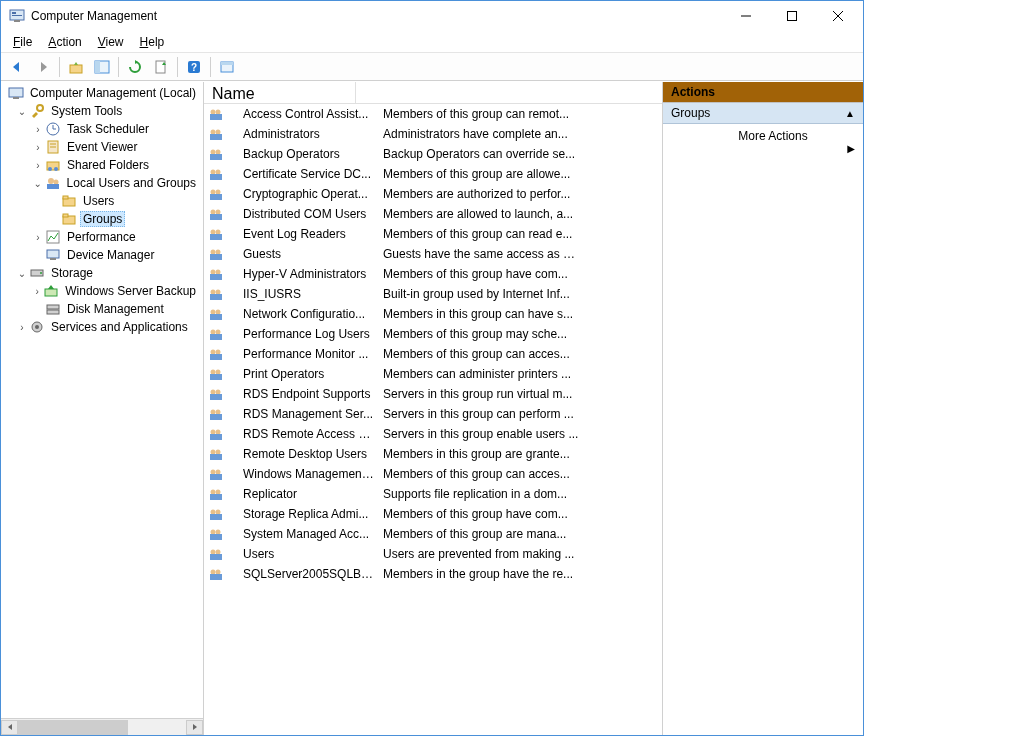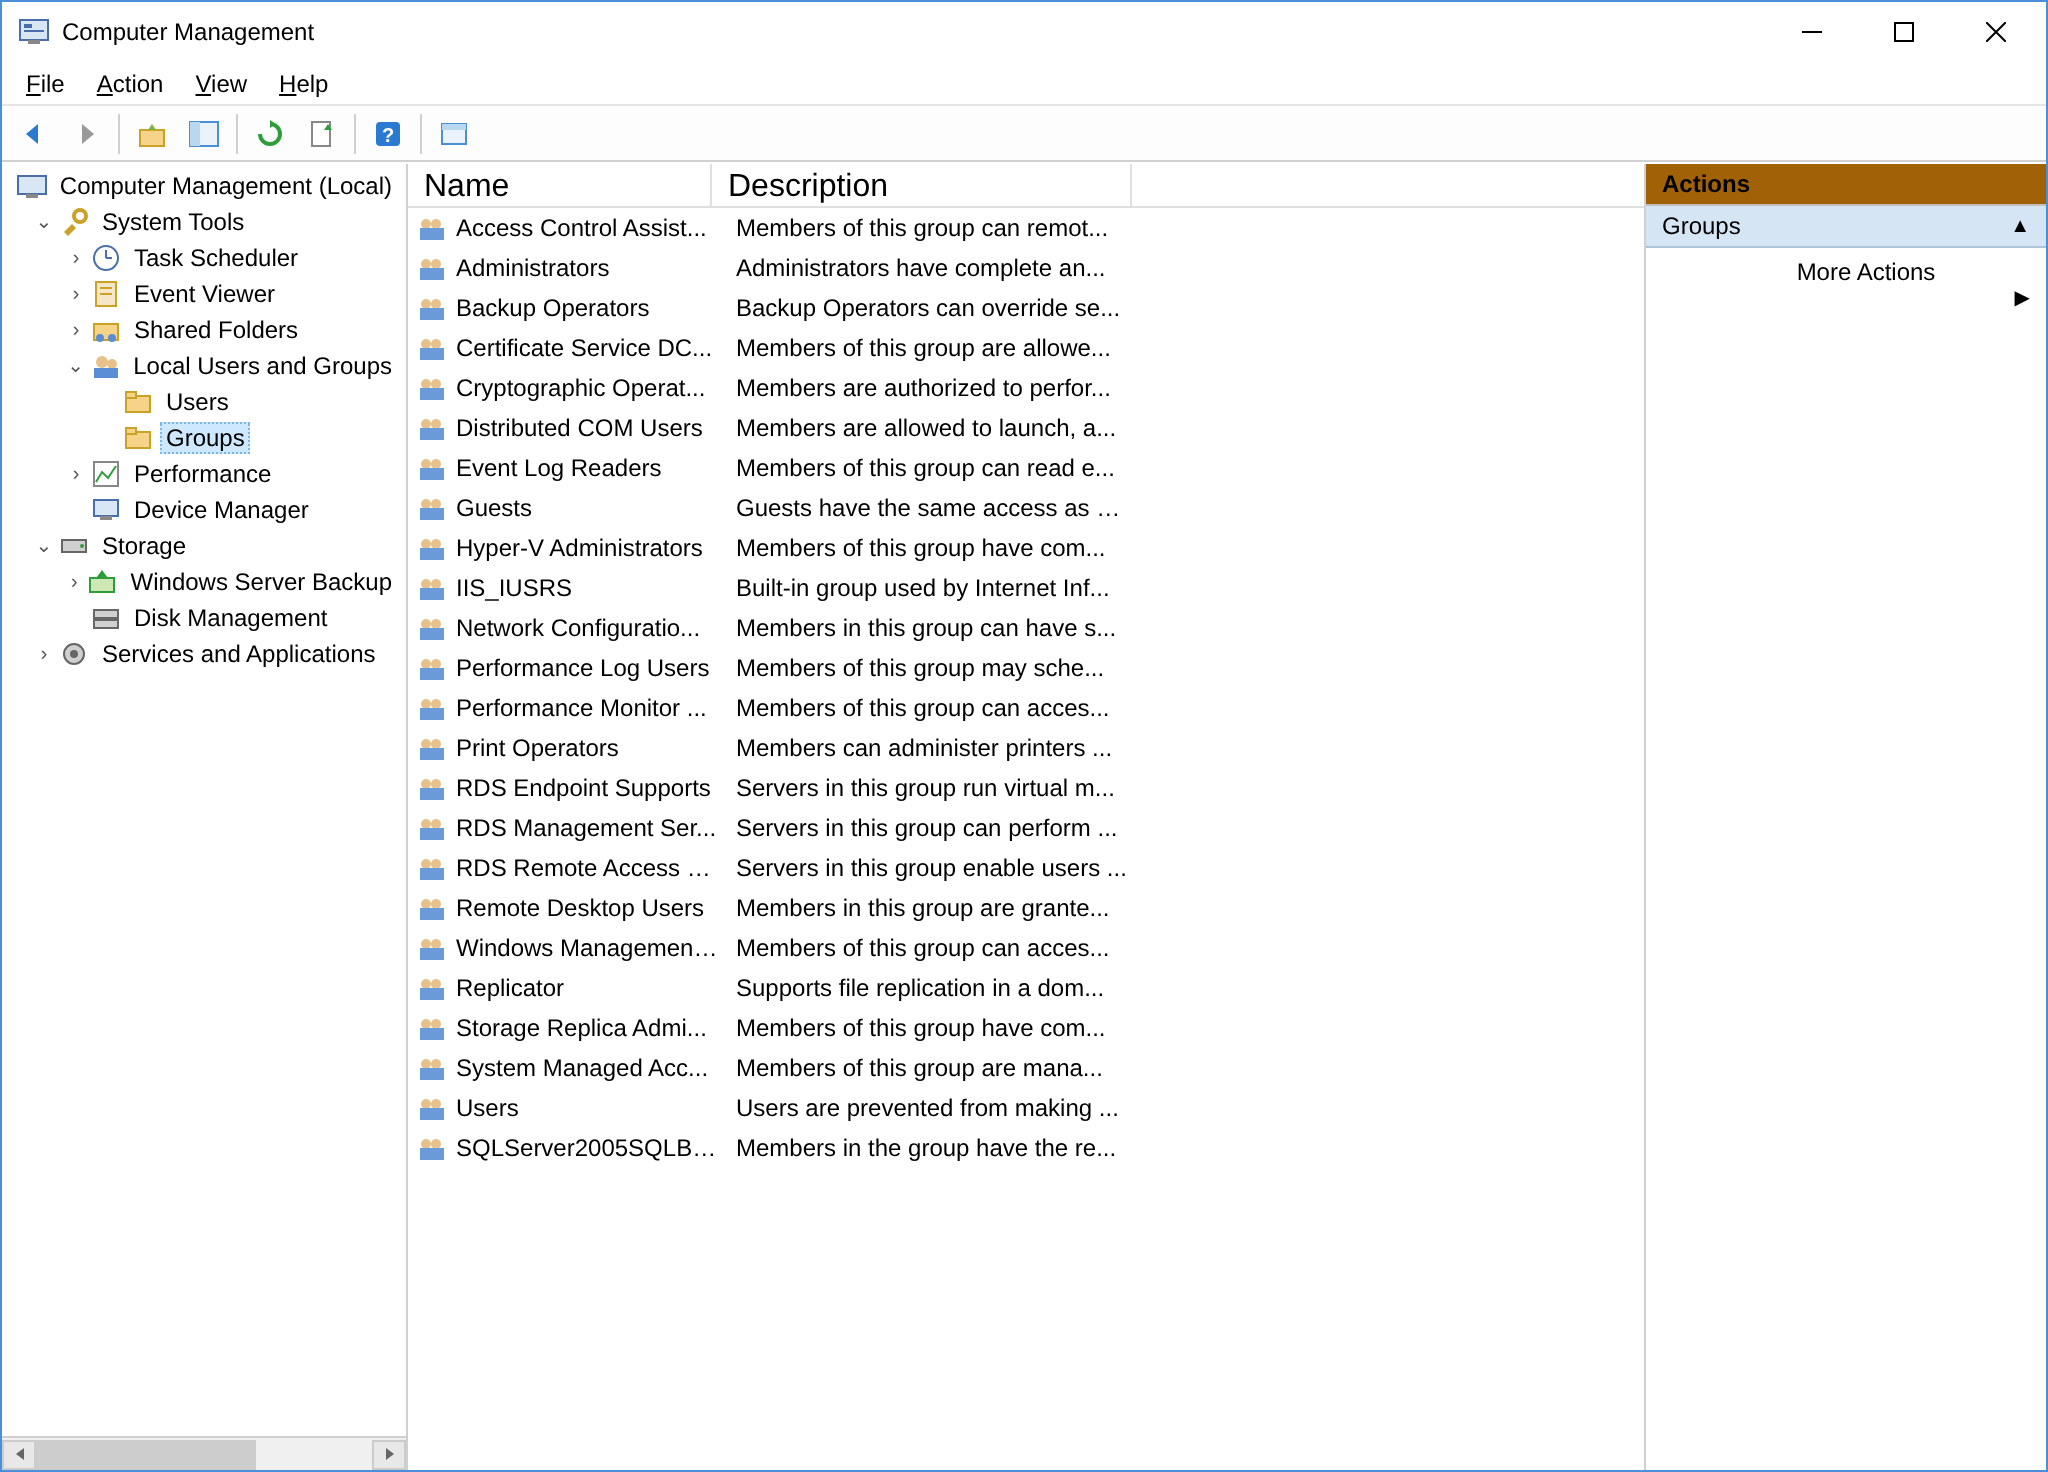--- a/index.html
+++ b/index.html
@@ -1,17 +1,17 @@
 <!DOCTYPE html>
 <html><head>
 <meta charset="utf-8">
 <style>
 * { box-sizing: border-box; margin: 0; padding: 0; }
 body { font-family: "Segoe UI", Tahoma, sans-serif; font-size: 12px; color: #000; background: #fff; overflow: hidden; }
-.window { width: 1024px; height: 736px; border: 1px solid #4a90d9; display: flex; flex-direction: column; background: #fff; }
+.window { width: 864px; height: 736px; border: 1px solid #4a90d9; display: flex; flex-direction: column; background: #fff; }
 .titlebar { height: 30px; display: flex; align-items: center; padding: 0 2px 0 8px; background: #fff; }
 .titlebar .app-icon { width: 16px; height: 16px; margin-right: 6px; }
 .titlebar .title { flex: 1; font-size: 12px; }
 .titlebar .win-controls { display: flex; }
 .titlebar .win-btn { width: 46px; height: 30px; display: flex; align-items: center; justify-content: center; cursor: default; }
 .menubar { height: 22px; display: flex; align-items: center; padding: 0 4px; border-bottom: 1px solid #e5e5e5; }
 .menubar .menu-item { padding: 2px 8px; cursor: default; }
 .menubar .menu-item span.ul { text-decoration: underline; }
 .toolbar { height: 28px; display: flex; align-items: center; padding: 2px 4px; border-bottom: 1px solid #d0d0d0; gap: 2px; background: #fdfdfd; }
 .toolbar .tbtn { width: 24px; height: 24px; display: flex; align-items: center; justify-content: center; border: 1px solid transparent; }
@@ -28,21 +28,21 @@
 .hscroll .sarrow { width: 17px; height: 15px; background: #e8e8e8; border: 1px solid #ccc; display: flex; align-items: center; justify-content: center; }
 .hscroll .strack { flex: 1; height: 15px; background: #f0f0f0; position: relative; }
 .hscroll .sthumb { position: absolute; left: 0; top: 0; width: 110px; height: 15px; background: #cdcdcd; }
 .list-pane { display: flex; flex-direction: column; border-right: 1px solid #d0d0d0; min-height: 0; }
 .list-header { display: flex; height: 22px; border-bottom: 1px solid #e0e0e0; background: #fff; }
 .list-header .col { padding: 3px 8px; border-right: 1px solid #e0e0e0; font-size: 16px; }
 .list-header .col:last-child { flex: 1; border-right: none; }
 .list-body { flex: 1; overflow: hidden; }
 .list-row { display: flex; align-items: center; height: 20px; }
 .list-row .gicon { width: 16px; height: 16px; margin: 0 4px 0 4px; }
-.list-row .cname { width: 132px; white-space: nowrap; overflow: hidden; text-overflow: ellipsis; }
+.list-row .cname { width: 132px; white-space: nowrap; overflow: hidden; text-overflow: ellipsis; margin-left: 15px; }
 .list-row .cdesc { flex: 1; padding-left: 8px; white-space: nowrap; overflow: hidden; text-overflow: ellipsis; max-width: 206px; }
 .actions-pane { display: flex; flex-direction: column; }
 .actions-header { background: #a16207; border-bottom: 1px solid #c0c0c0; padding: 3px 8px; font-weight: bold; font-size: 12px; }
 .actions-groups { background: #d6e5f3; border-bottom: 1px solid #b0c4d8; padding: 3px 8px; display: flex; align-items: center; }
 .actions-groups .arrow { margin-left: auto; font-size: 10px; }
 .actions-item { padding: 5px 8px 5px 28px; display: flex; align-items: center; flex-direction: column; }
 .actions-item .arrow { margin-left: auto; font-size: 10px; }
 svg { display: block; }
 </style>
 </head>
@@ -297,21 +297,20 @@
             <svg width="8" height="8">
               <path d="M2 1 L6 4 L2 7 Z" fill="#666"></path>
             </svg>
           </div>
       </div>
     </div>
 
     <div class="list-pane">
       <div class="list-header">
         <div class="col" style="width:152px">Name</div>
-        <div class="col" style="width:210px">Description</div>
         <div class="col"></div>
       </div>
       <div class="list-body" id="list-body">
           <div class="list-row">
             <span class="gicon">
               <svg width="16" height="16">
                 <circle cx="5" cy="6" r="2.5" fill="#e8c08a"></circle>
                 <circle cx="10" cy="6" r="2.5" fill="#e8c08a"></circle>
                 <rect x="2" y="8" width="12" height="6" fill="#6a9bd8"></rect>
               </svg>

